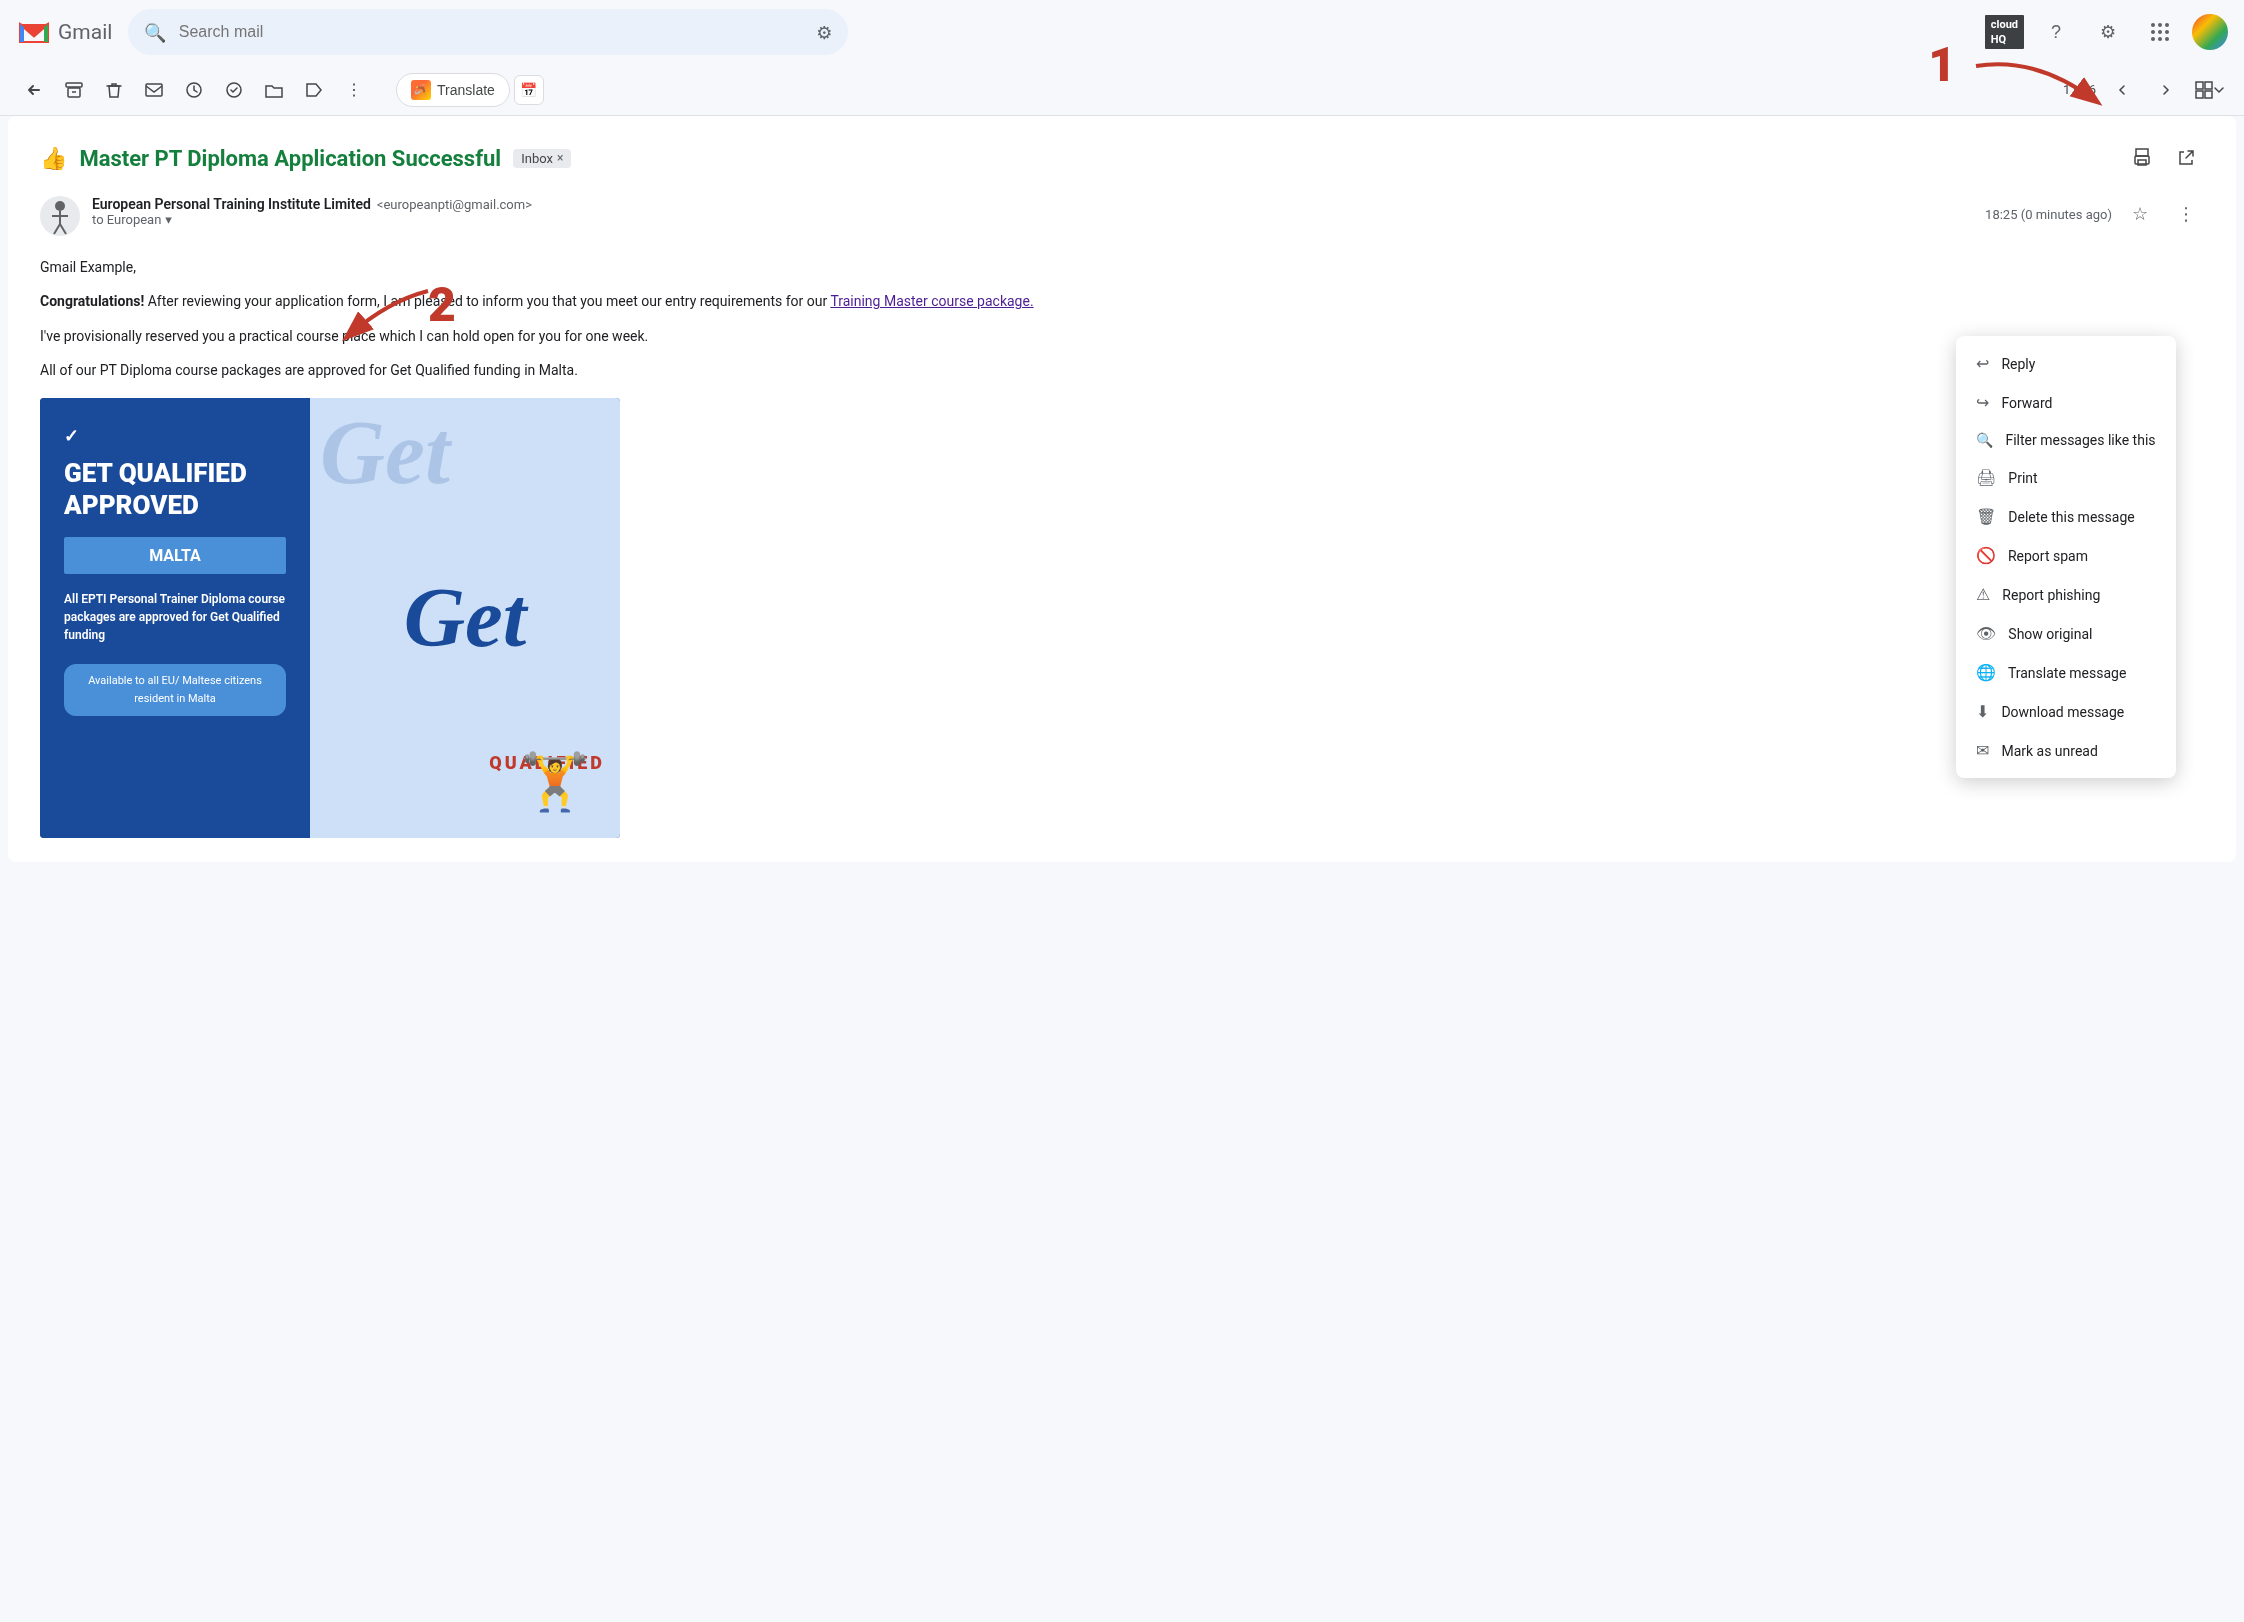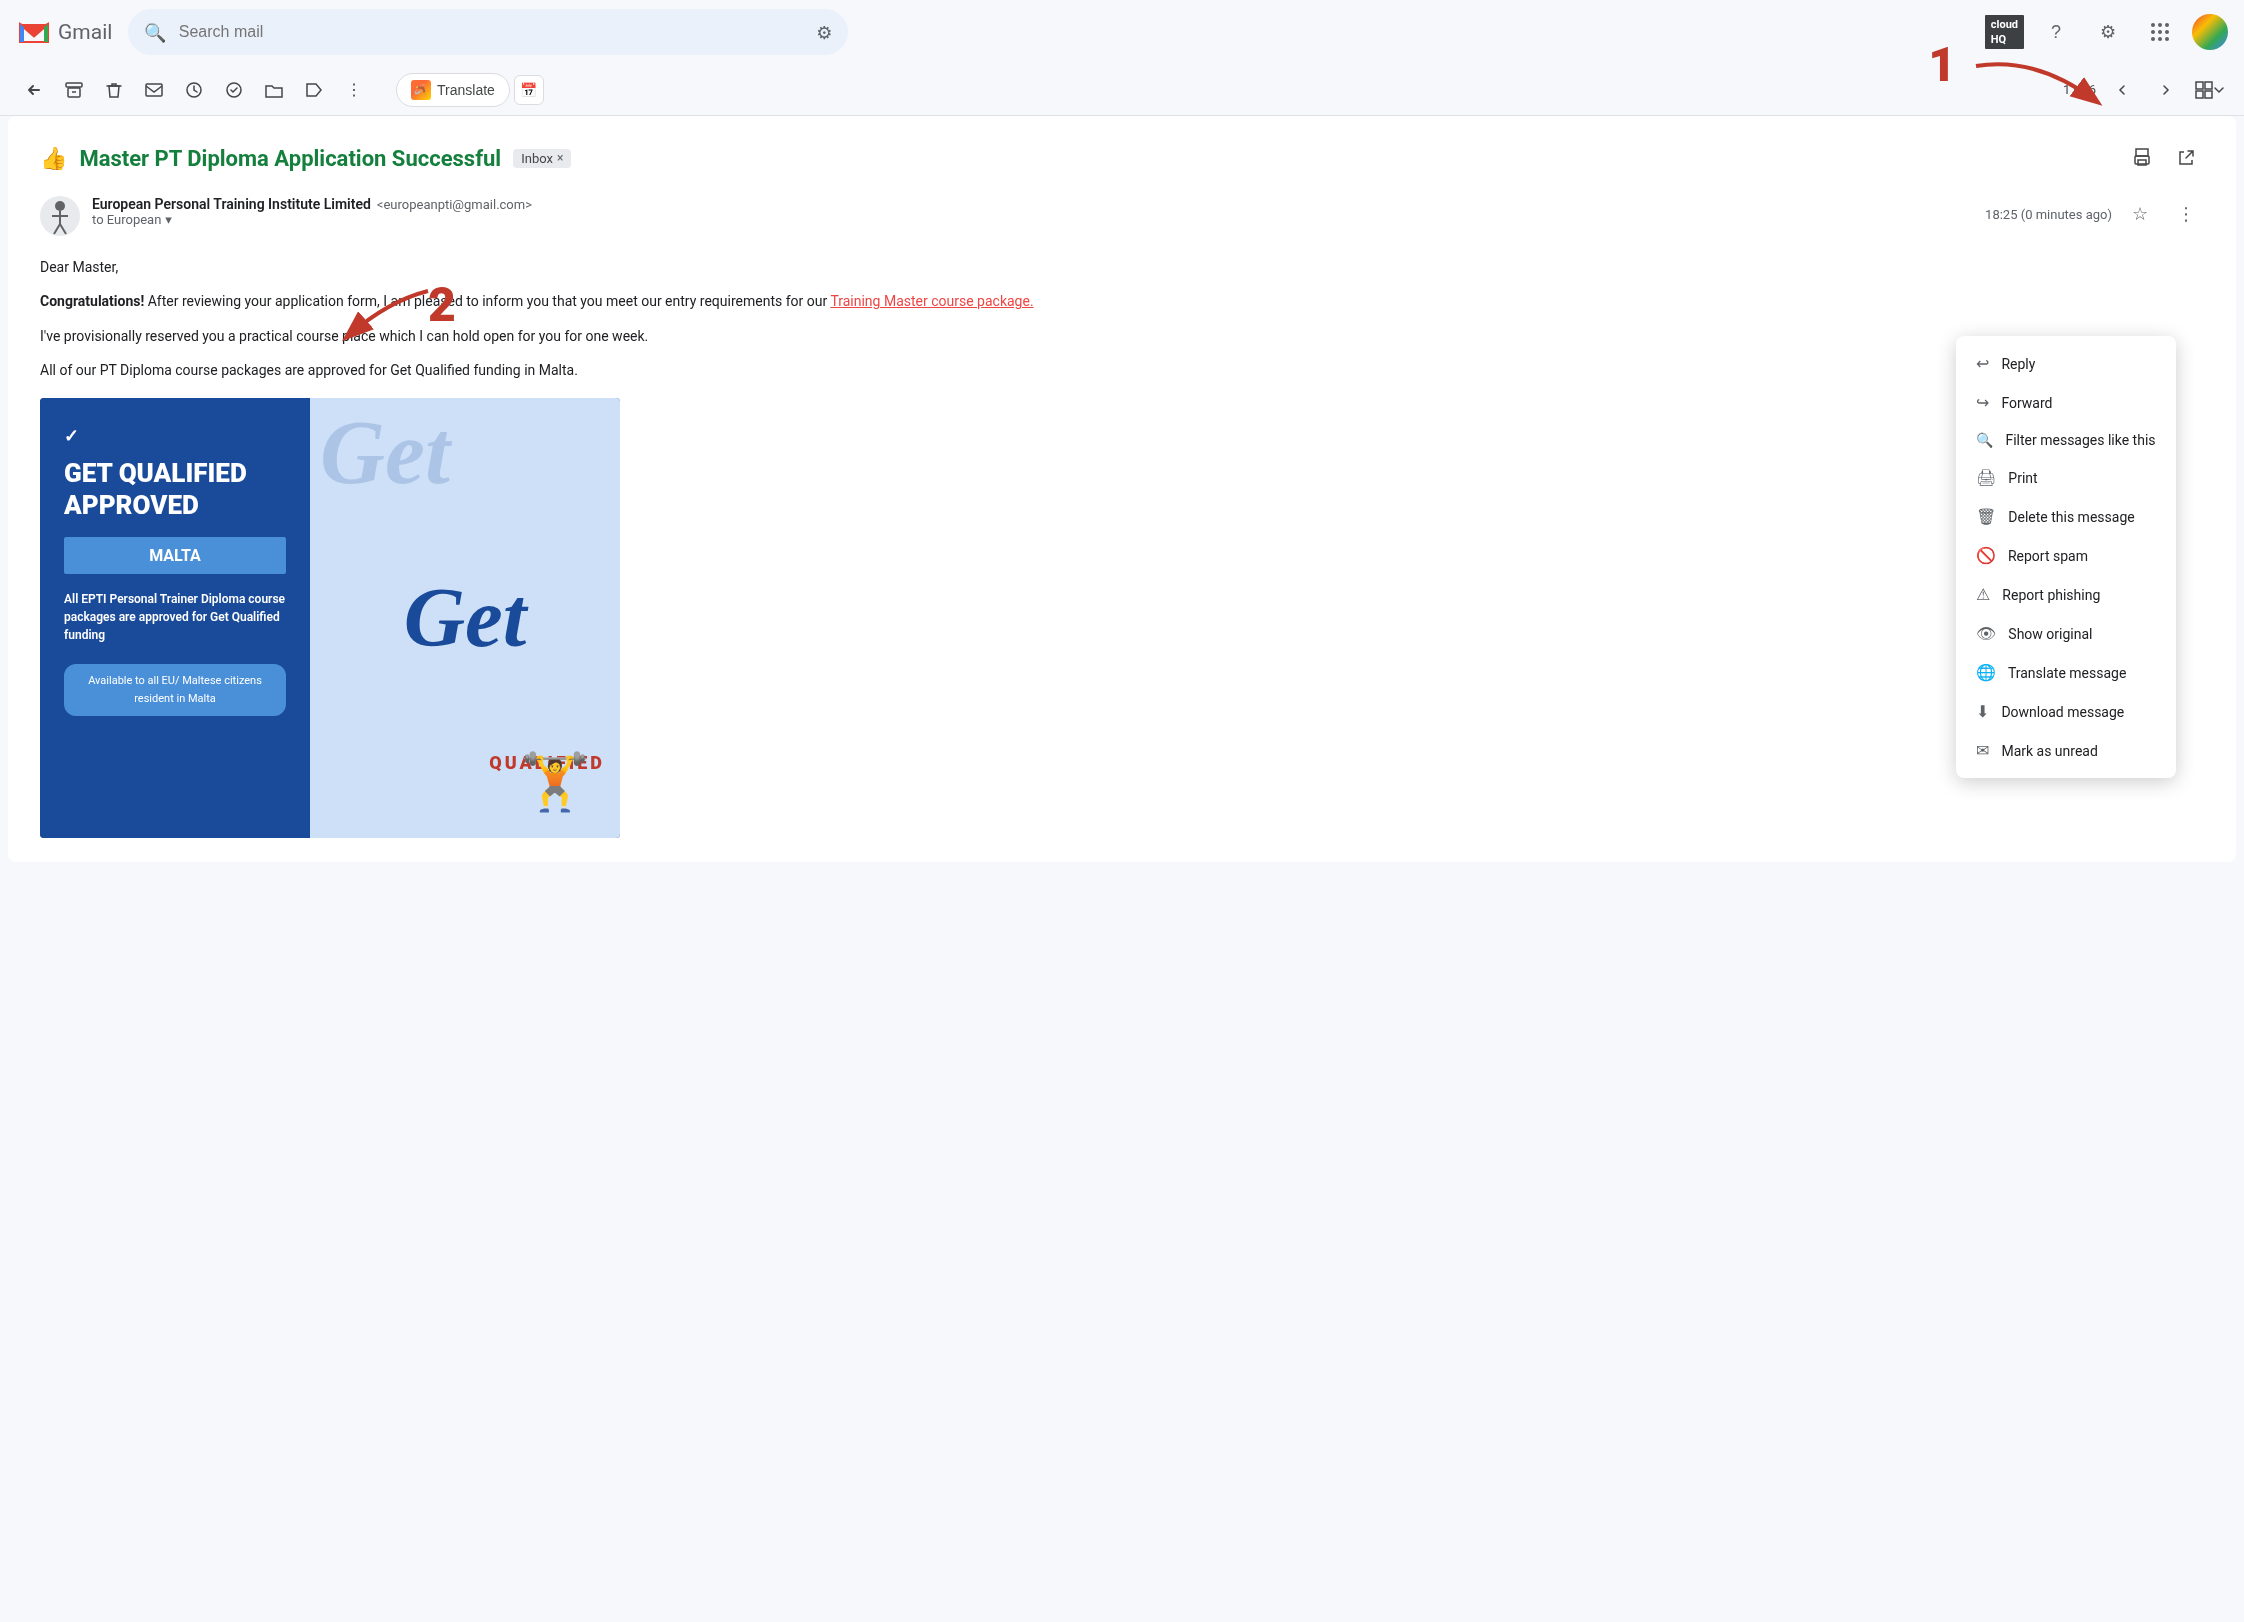--- a/index.html
+++ b/index.html
@@ -143,21 +143,21 @@
     .to-line { font-size: 13px; color: #5f6368; display: flex; align-items: center; gap: 4px; }
     .sender-meta {
       display: flex; align-items: center; gap: 10px;
       font-size: 13px; color: #5f6368;
       white-space: nowrap;
     }
 
     
     .email-body { font-size: 14px; color: #202124; line-height: 1.6; }
     .email-body p { margin-bottom: 12px; }
-    .email-body a { color: #ef4444; }
+    .email-body a { color: #4c1d95; }
     .email-body strong { font-weight: 700; }
 
     
     .banner {
       background: #1a4b9a;
       border-radius: 4px;
       width: 580px;
       min-height: 440px;
       margin-top: 16px;
       display: flex;
@@ -436,21 +436,21 @@
   <svg style="position:absolute;top:155px;left:320px;pointer-events:none;z-index:50;" width="120" height="80">
     <defs>
         <marker id="arr2" markerWidth="8" markerHeight="8" refX="6" refY="3" orient="auto">
           <path d="M0,0 L0,6 L8,3 z" fill="#c0392b"></path>
         </marker>
       </defs>
     <path d="M100,20 Q60,30 20,65" stroke="#c0392b" stroke-width="4" fill="none" marker-end="url(#arr2)"></path>
   </svg>
 
   <div class="email-body">
-    <p>Dear Master,</p>
+    <p>Gmail Example,</p>
     <p>
       <strong>Congratulations!</strong>
       <span> After reviewing your application form, I am pleased to inform you that you meet our entry requirements for our </span>
       <a href="#">Training Master course package.</a>
     </p>
     <p>I've provisionally reserved you a practical course place which I can hold open for you for one week.</p>
     <p>All of our PT Diploma course packages are approved for Get Qualified funding in Malta.</p>
 
     <div class="banner">
       <div class="banner-left">

